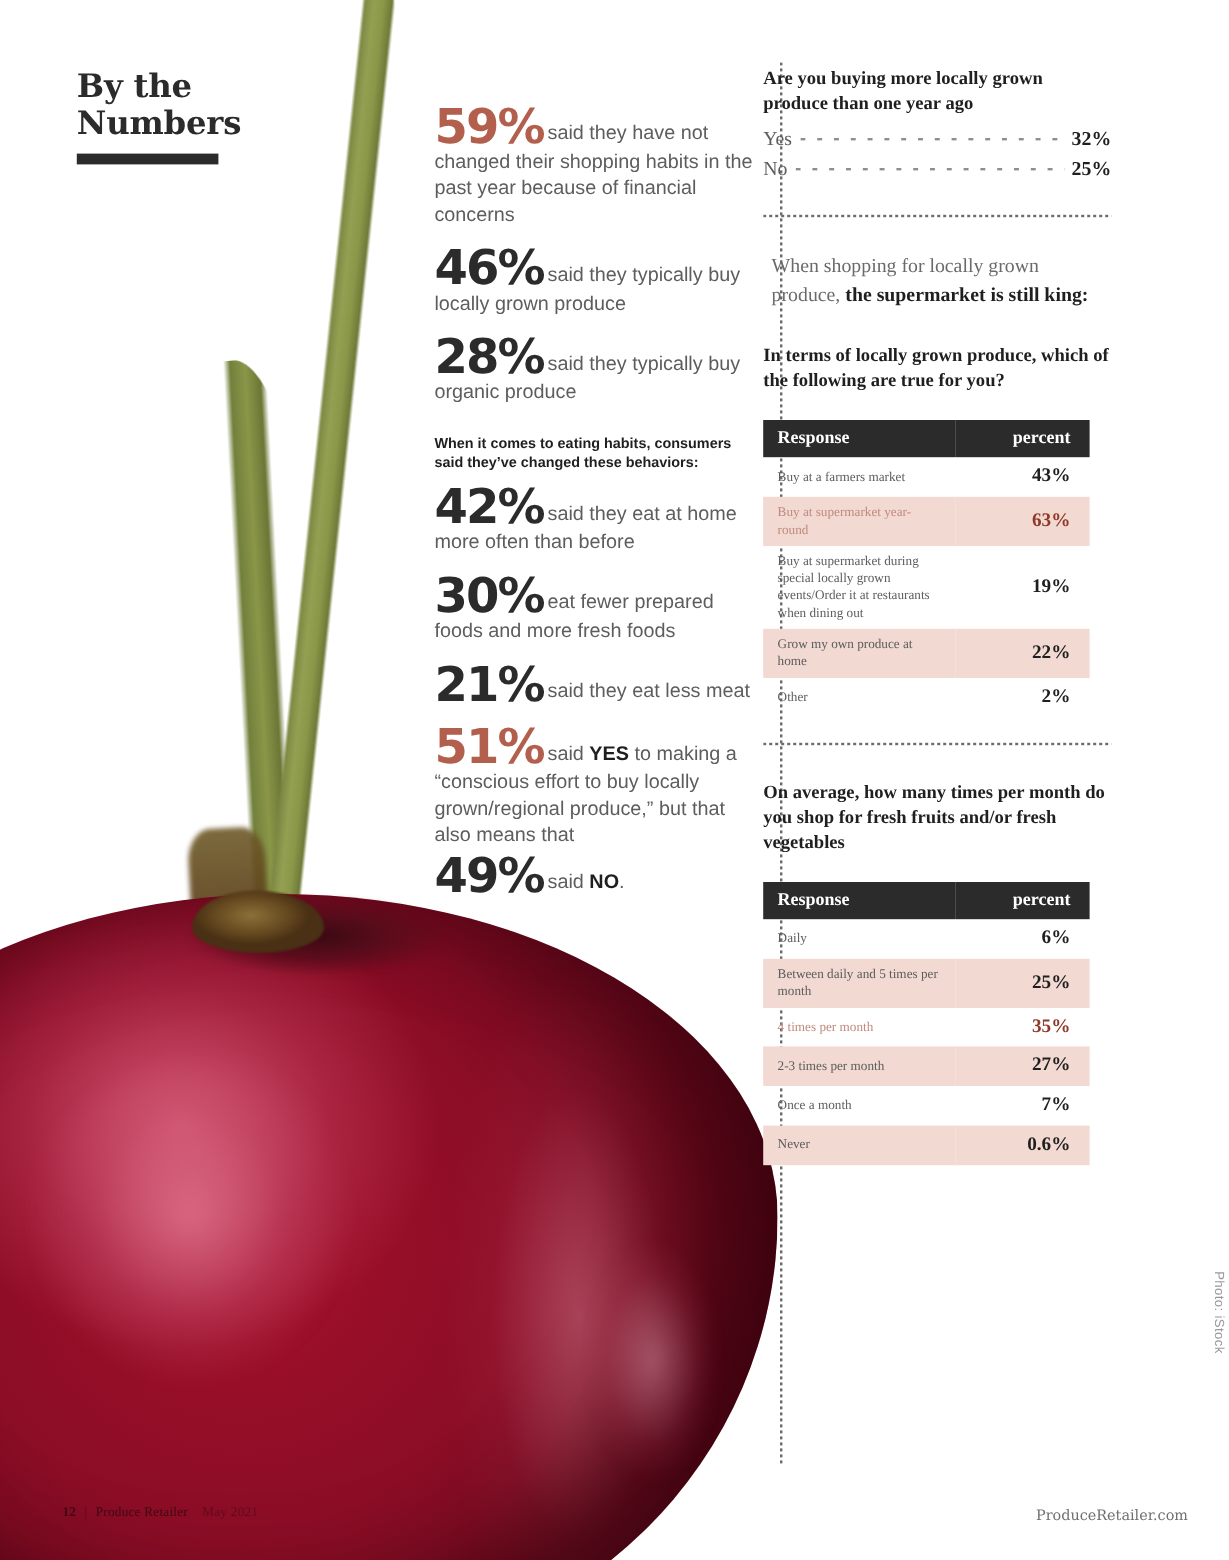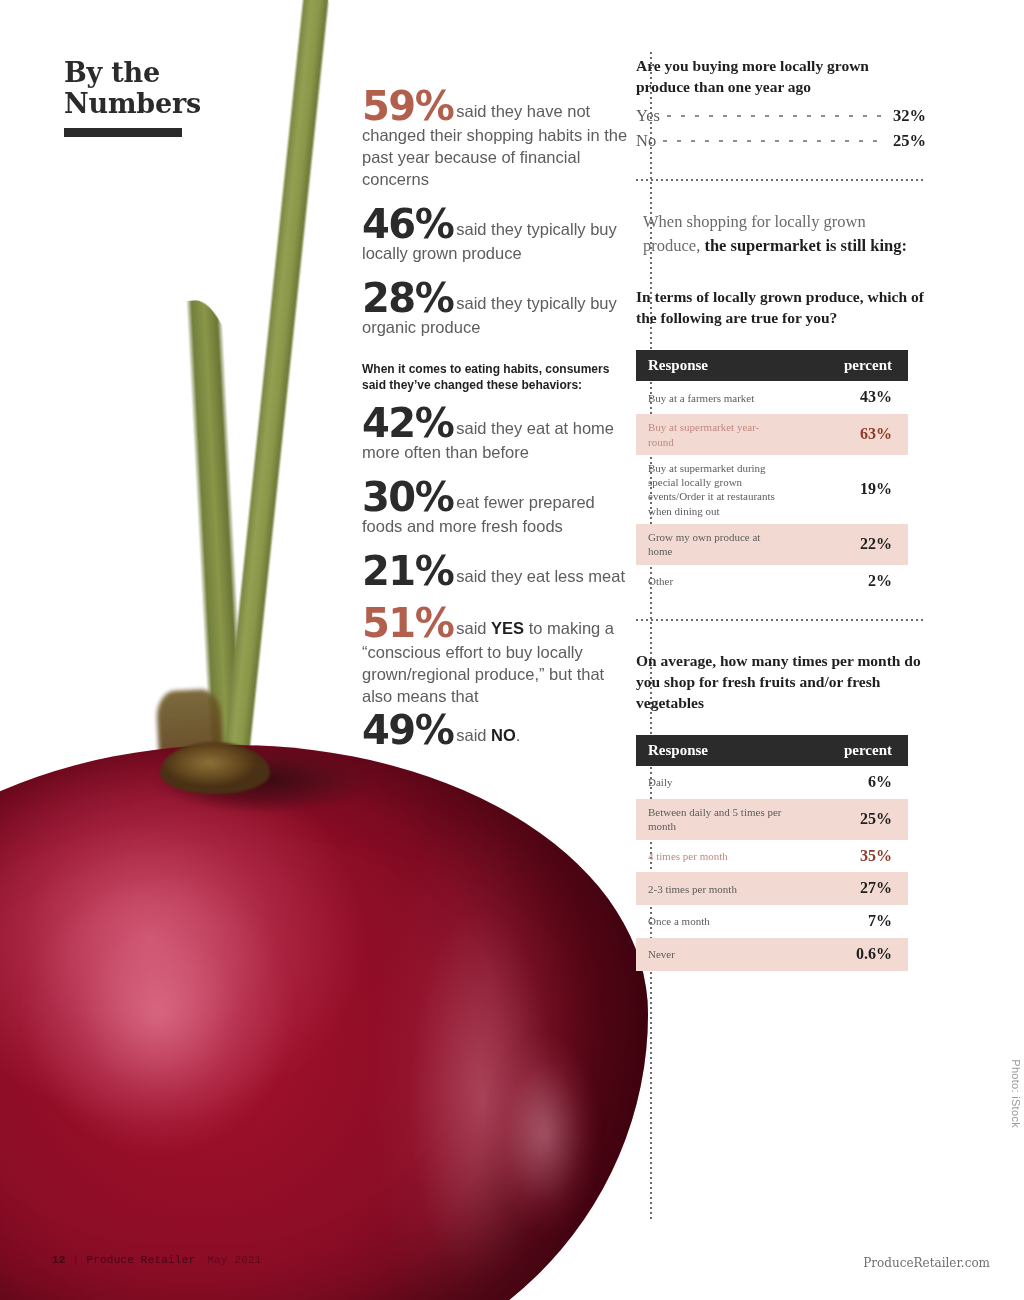--- a/index.html
+++ b/index.html
@@ -145,21 +145,21 @@
   table.tbl td.pct{text-align:right;padding-right:16px;font-weight:700;color:#1f1f1f;font-size:16px;}
   tr.hl{background:#f2d9d2;}
   tr.hl-rose td{color:#c08a7e;}
   tr.hl-rose td.pct{color:#8f3a28;}
   tr.rose-plain td{color:#c08a7e;}
   tr.rose-plain td.pct{color:#8f3a28;}
 
   
   .footer-left{
     position:absolute;left:52px;top:1254px;z-index:25;
-    font-family:Liberation Mono, monospace;font-size:11px;color:#2a0710;letter-spacing:0.2px;
+    font-family:Liberation Serif, serif;font-size:11px;color:#2a0710;letter-spacing:0.2px;
     opacity:0.78;white-space:nowrap;
   }
   .footer-left .pg{font-weight:700;}
   .footer-left .sep{margin:0 7px;opacity:0.6;}
   .footer-left .dt{margin-left:12px;opacity:0.55;}
   .footer-right{
     position:absolute;right:34px;top:1256px;z-index:25;
     font-family:"DejaVu Serif", serif;font-size:12px;color:#6f6f6f;
   }
   .photo-credit{

